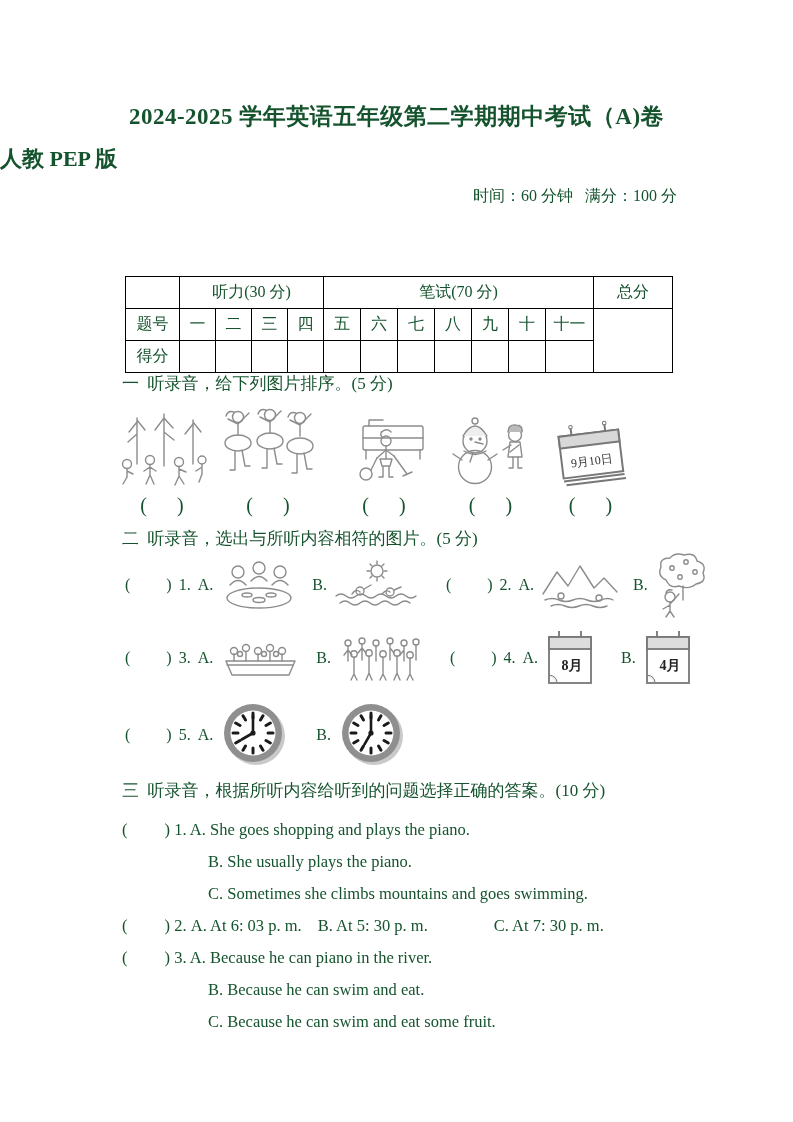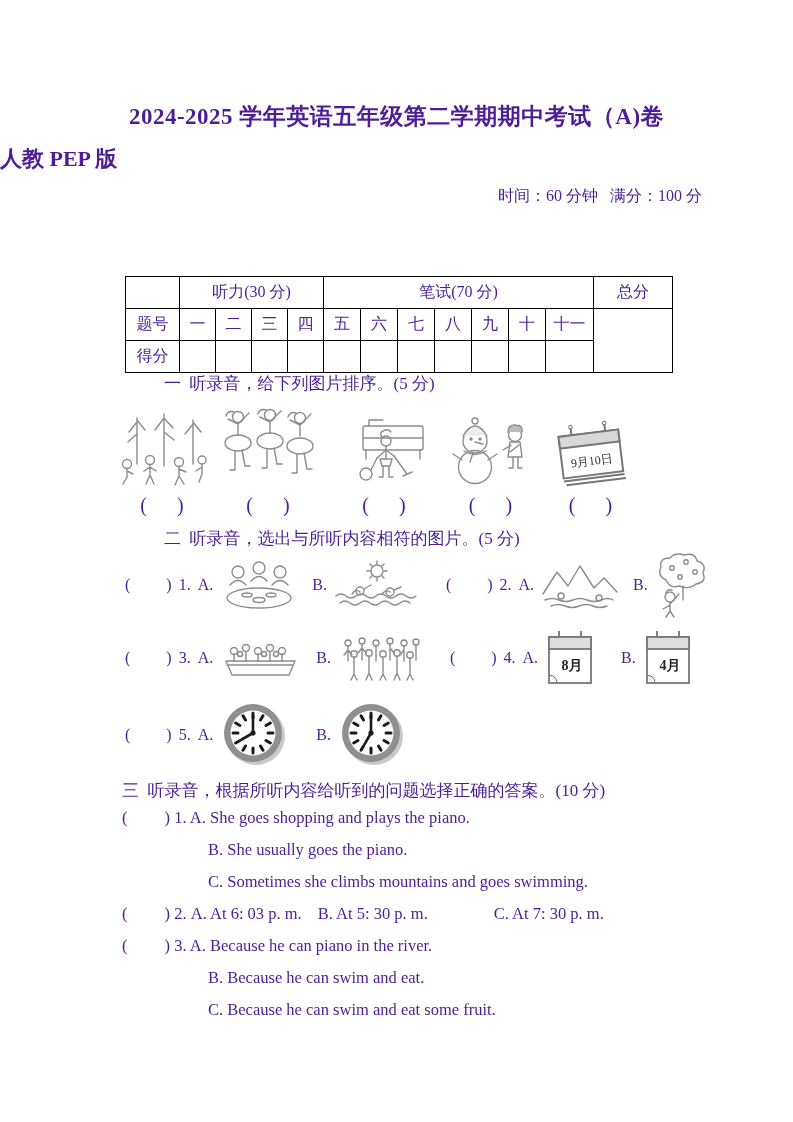--- a/index.html
+++ b/index.html
@@ -1,38 +1,38 @@
 <!DOCTYPE html>
 <html><head>
 <meta charset="utf-8">
 <style>
   html,body{margin:0;padding:0;background:#ffffff;}
   .page{position:relative;width:793px;height:1122px;background:#fff;overflow:hidden;
-        font-family:"Liberation Serif","DejaVu Serif",serif;color:#4c1d95;}
+        font-family:"Liberation Serif","DejaVu Serif",serif;color:#14532d;}
   .title{position:absolute;top:101px;left:0;width:100%;text-align:center;
          font-size:23px;font-weight:bold;letter-spacing:.5px;}
   .subtitle{position:absolute;top:144px;left:0;width:100%;text-align:left;
             font-size:22px;font-weight:bold;}
-  .meta{position:absolute;top:186px;left:0;width:677px;text-align:right;font-size:16px;margin-left:25px;}
+  .meta{position:absolute;top:186px;left:0;width:677px;text-align:right;font-size:16px;}
   table.score{position:absolute;left:125px;top:240px;width:547px;border-collapse:collapse;
               table-layout:fixed;font-size:16px;margin-top:36px;}
   table.score td{border:1.6px solid #000;text-align:center;padding:0;height:31px;}
   .part-heading{position:absolute;top:345px;left:0;width:100%;text-align:center;font-size:17px;}
-  .sec-title{position:absolute;left:122px;font-size:17px;margin-left:42px;}
+  .sec-title{position:absolute;left:122px;font-size:17px;}
   .s1row{position:absolute;top:402px;left:0;width:793px;height:120px;}
   .s1cell{position:absolute;top:0;text-align:center;}
   .s1cell .img{display:flex;align-items:flex-end;justify-content:center;height:88px;}
   .parens{font-size:20px;margin-top:4px;white-space:pre;}
   .s2row{position:absolute;left:125px;display:flex;align-items:center;font-size:16px;white-space:pre;}
   .s2row .lbl{margin-right:7px;}
   .s2row svg{flex:0 0 auto;}
   .gapB{margin-left:14px;margin-right:8px;}
   .g2{margin-left:26px;}
   .sec3{position:absolute;top:779px;left:122px;width:600px;font-size:16.5px;}
-  .sec3 .sec-title-inline{font-size:17px;}
+  .sec3 .sec-title-inline{margin-bottom:12px;font-size:17px;}
   .qline{line-height:32px;white-space:pre;}
   .subline{line-height:32px;padding-left:86px;white-space:pre;}
   .optA2{display:inline-block;width:127px;}
   .optB2{display:inline-block;width:176px;}
   svg{vertical-align:middle;}
   .sk{fill:none;stroke:#8c8c8c;stroke-width:1.4;stroke-linecap:round;stroke-linejoin:round;}
 </style>
 </head>
 <body>
 
@@ -358,21 +358,21 @@
           <path d="M33 33 L26.5 44.3"></path>
       </g>
       <circle cx="33" cy="33" r="2.6" fill="#1a1a1a"></circle>
     </svg>
   </div>
 
   <div class="sec3">
     <div class="sec-title-inline">三&nbsp;&nbsp;听录音，根据所听内容给听到的问题选择正确的答案。(10 分)</div>
 
     <div class="qline"><span>(&nbsp;&nbsp;&nbsp;&nbsp;&nbsp;&nbsp;&nbsp;&nbsp;&nbsp;)</span> <span>1.</span> <span>A. She goes shopping and plays the piano.</span></div>
-    <div class="subline">B. She usually goes the piano.</div>
+    <div class="subline">B. She usually plays the piano.</div>
     <div class="subline">C. Sometimes she climbs mountains and goes swimming.</div>
 
     <div class="qline"><span>(&nbsp;&nbsp;&nbsp;&nbsp;&nbsp;&nbsp;&nbsp;&nbsp;&nbsp;)</span> <span>2.</span> <span class="optA2">A. At 6: 03 p. m.</span><span class="optB2">B. At 5: 30 p. m.</span><span>C. At 7: 30 p. m.</span></div>
 
     <div class="qline"><span>(&nbsp;&nbsp;&nbsp;&nbsp;&nbsp;&nbsp;&nbsp;&nbsp;&nbsp;)</span> <span>3.</span> <span>A. Because he can piano in the river.</span></div>
     <div class="subline">B. Because he can swim and eat.</div>
     <div class="subline">C. Because he can swim and eat some fruit.</div>
   </div>
 
 </div>

